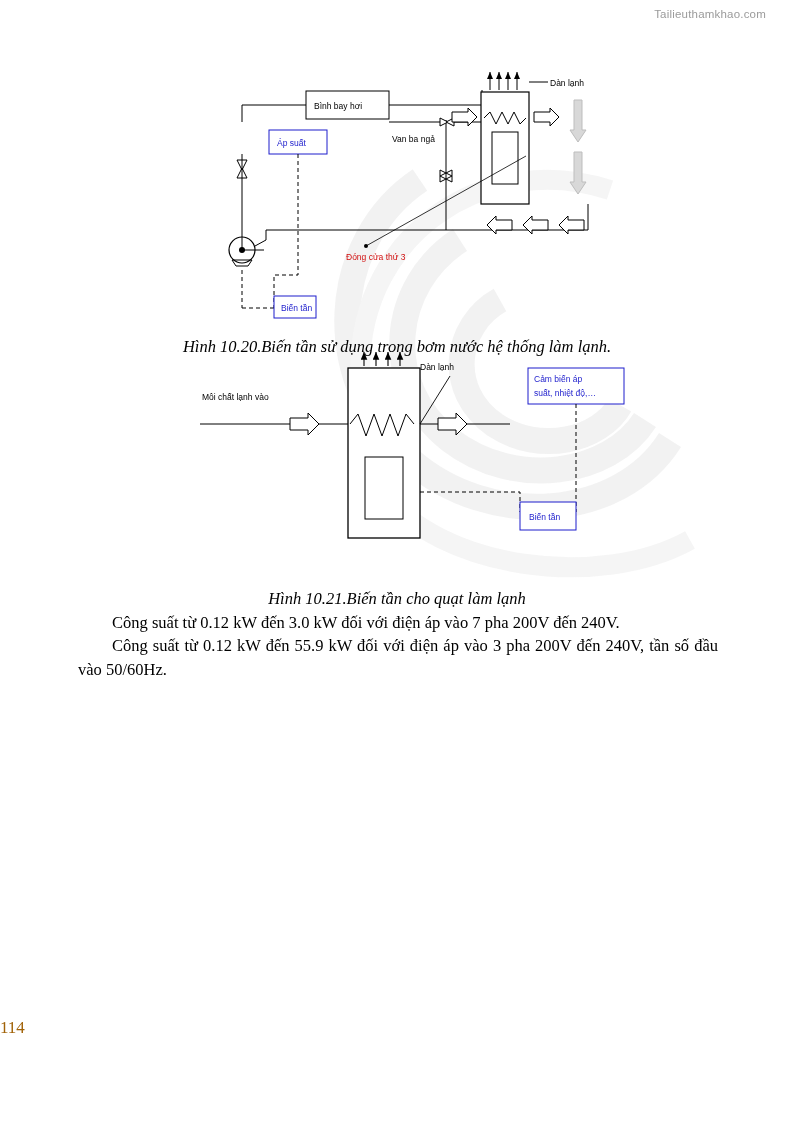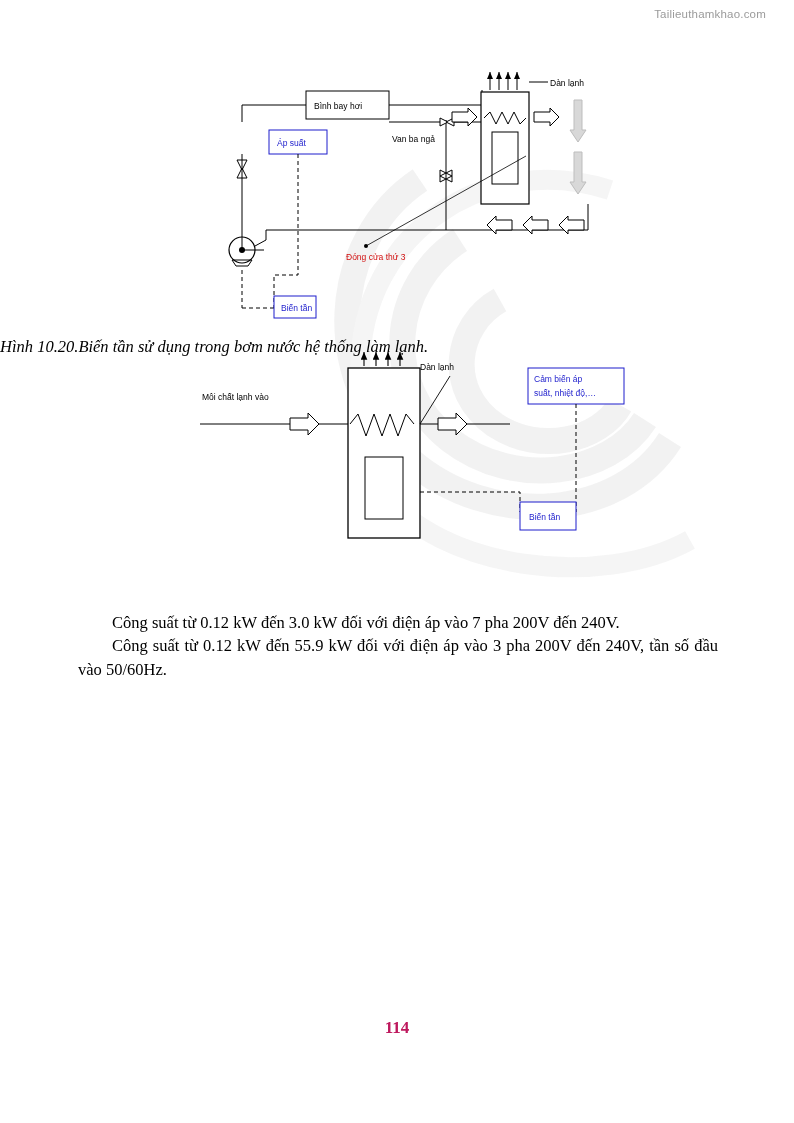--- a/index.html
+++ b/index.html
@@ -51,20 +51,21 @@
   .fig2 {
     position: absolute;
     left: 180px;
     top: 352px;
     width: 460px;
     height: 235px;
   }
   .caption {
     position: absolute;
     width: 100%;
+    text-align: center;
     font-style: italic;
     font-size: 16.5px;
     color: #000;
   }
   #cap1 { top: 337px; }
   #cap2 { top: 589px; }
 
   .body-text {
     position: absolute;
     left: 78px;
@@ -76,25 +77,24 @@
     text-align: justify;
   }
   .body-text p {
     margin: 0 0 0 0;
   }
   .indent { text-indent: 34px; }
 
   .page-number {
     position: absolute;
     width: 100%;
-    text-align: center;
+    text-align: left;
     top: 1018px;
     font-size: 17px;
-    color: #be185d;
-    font-weight: bold;
+    color: #a16207;
   }
 
   .lbl {
     font-family: "Liberation Sans", sans-serif;
     font-size: 8.5px;
     fill: #000;
   }
   .lbl-blue {
     font-family: "Liberation Sans", sans-serif;
     font-size: 8.5px;
@@ -249,20 +249,21 @@
     <text class="lbl-blue" x="354" y="44">suất, nhiệt độ,…</text>
 
     <polyline points="396,52 396,160 370,160" fill="none" stroke="#000" stroke-width="1" stroke-dasharray="4,3"></polyline>
 
     <polyline points="240,140 340,140 340,160" fill="none" stroke="#000" stroke-width="1" stroke-dasharray="4,3"></polyline>
 
     <rect x="340" y="150" width="56" height="28" fill="#fff" stroke="#1c1ccc" stroke-width="1"></rect>
     <text class="lbl-blue" x="349" y="168">Biến tần</text>
   </svg>
 
+  <div class="caption" id="cap2">Hình 10.21.Biến tần cho quạt làm lạnh</div>
 
   <div class="body-text">
     <p class="indent">Công suất từ 0.12 kW đến 3.0 kW đối với điện áp vào 7 pha 200V đến 240V.</p>
     <p class="indent">Công suất từ 0.12 kW đến 55.9 kW đối với điện áp vào 3 pha 200V đến 240V, tần số đầu vào 50/60Hz.</p>
   </div>
 
   <div class="page-number">114</div>
 </div>
 
 </body></html>

